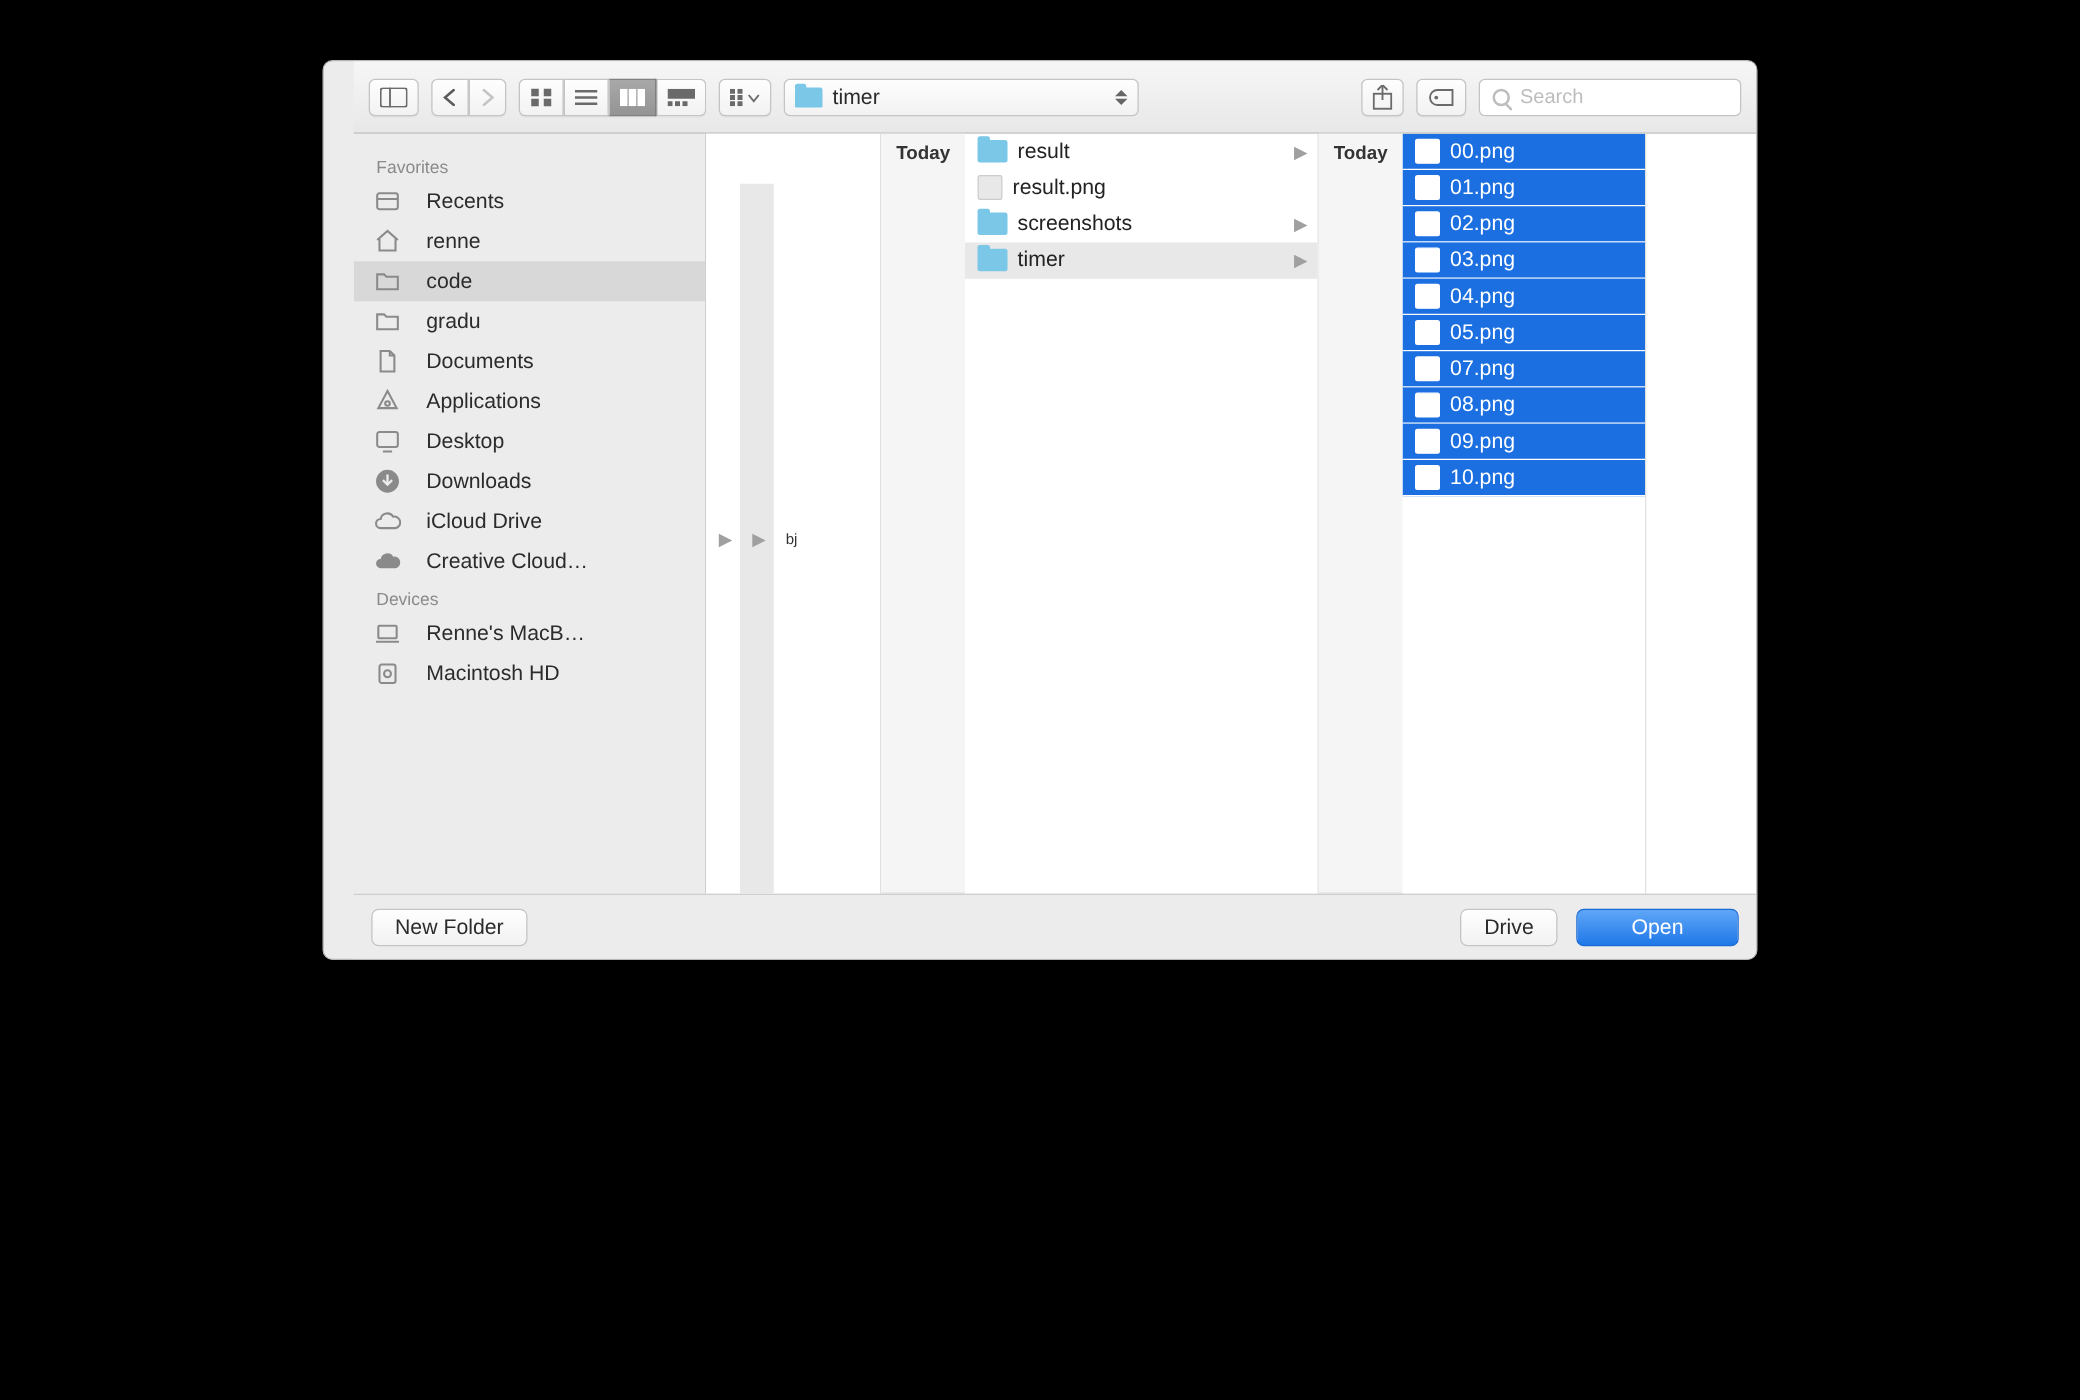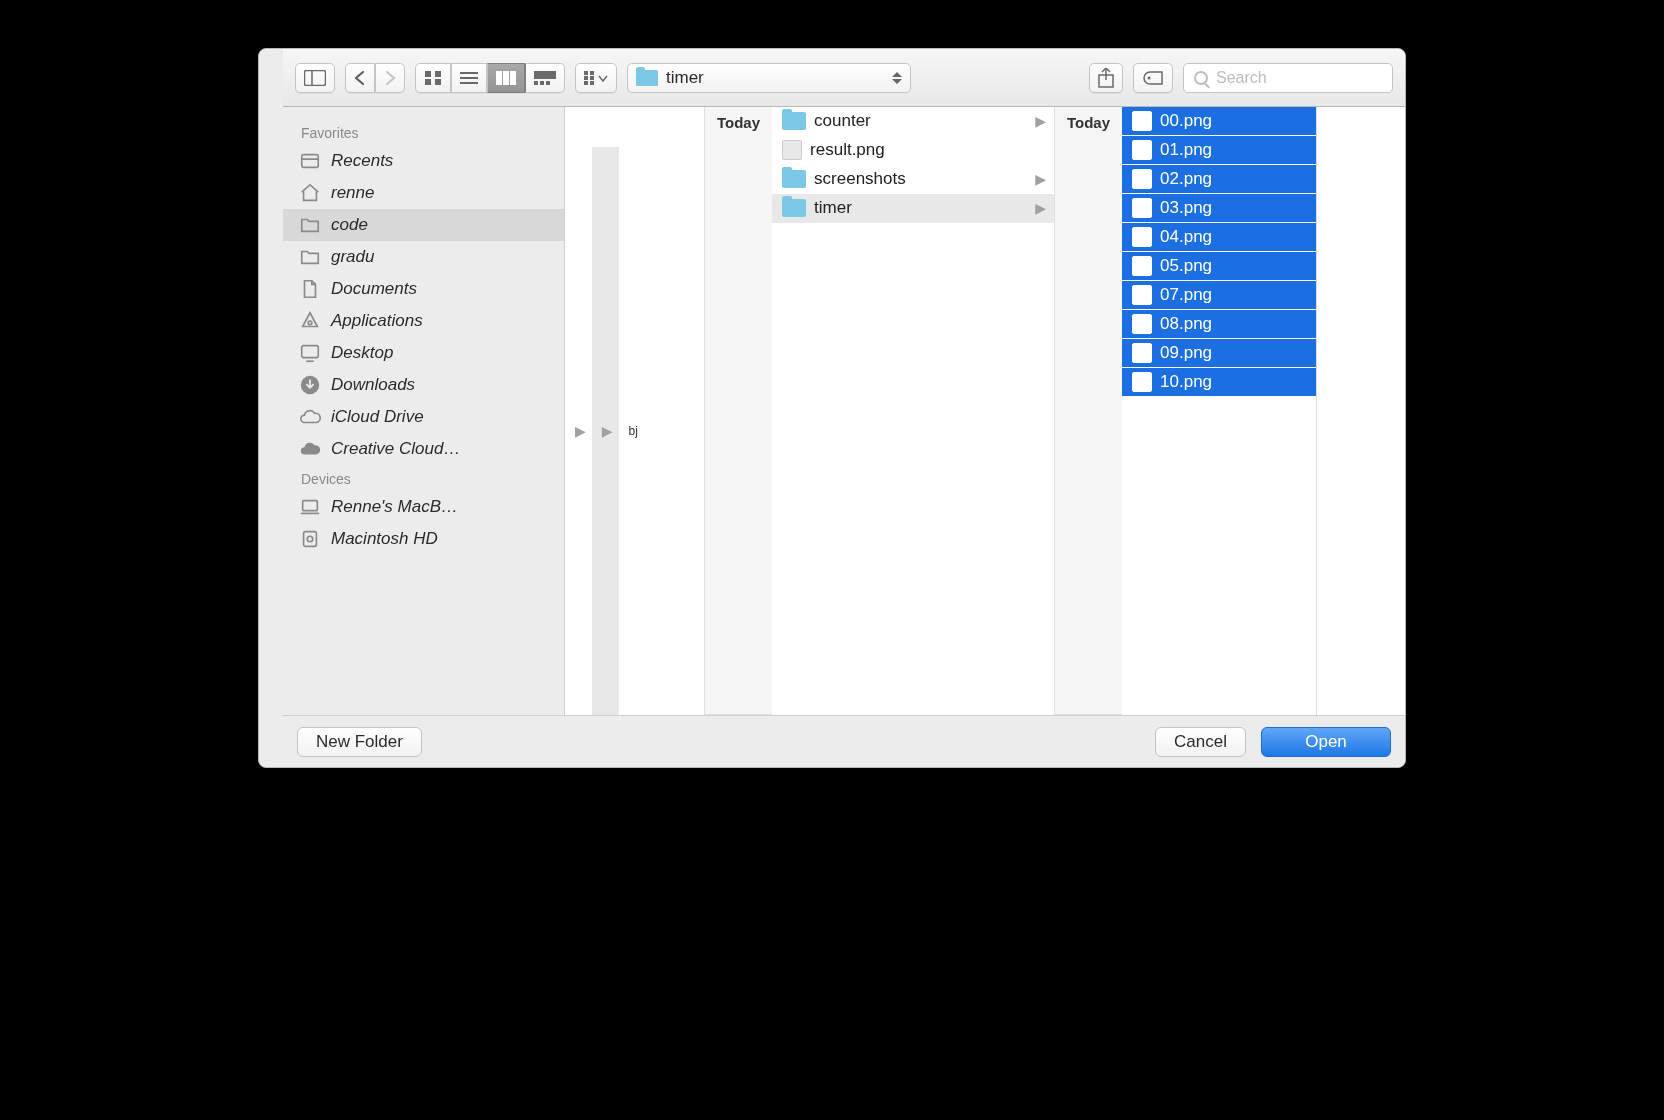--- a/index.html
+++ b/index.html
@@ -23,21 +23,21 @@
     .stepper .up { border-bottom: 5px solid #666; }
     .stepper .down { border-top: 5px solid #666; }
     .spacer { flex: 1; }
     .searchbox { flex: 0 0 210px; height: 30px; background: #fff; border: 1px solid #c4c4c4; border-radius: 5px; display: flex; align-items: center; padding: 0 10px; gap: 8px; color: #bdbdbd; font-size: 16px; }
     .search-icon { width: 14px; height: 14px; border: 2px solid #bdbdbd; border-radius: 50%; position: relative; }
     .search-icon::after { content:''; position:absolute; width:2px; height:7px; background:#bdbdbd; bottom:-6px; right:-2px; transform:rotate(-45deg); border-radius:1px; }
     
     .body { flex: 1; display: flex; min-height: 0; }
     .sidebar { width: 282px; background: #ececec; border-right: 1px solid #cfcfcf; padding: 12px 0; overflow: auto; }
     .sb-header { font-size: 14px; color: #8a8a8a; font-weight: 500; padding: 6px 18px 4px; }
-    .sb-item { display: flex; align-items: center; gap: 8px; padding: 5px 14px; font-size: 17px; color: #2b2b2b; cursor: pointer; font-style: italic; }
+    .sb-item { display: flex; align-items: center; gap: 18px; padding: 5px 14px; font-size: 17px; color: #2b2b2b; cursor: pointer; }
     .sb-item.selected { background: #d8d8d8; }
     .sb-icon { width: 26px; height: 22px; display: flex; align-items: center; justify-content: center; color: #8a8a8a; }
     .sb-icon svg { width: 22px; height: 22px; }
     
     .columns { flex: 1; display: flex; min-height: 0; background: #fff; }
     .col { border-right: 1px solid #e0e0e0; min-height: 0; display: flex; flex-direction: row; }
     .col-header { background: #f5f5f5; border-bottom: 1px solid #e0e0e0; padding: 7px 12px; font-size: 15px; font-weight: 600; color: #333; }
     .col-list { flex: 1; overflow: auto; }
     .row { display: flex; align-items: center; padding: 4px 8px 4px 10px; font-size: 17px; color: #222; gap: 8px; cursor: pointer; position: relative; border-bottom: 1px solid transparent; }
     .row.selected { background: #e8e8e8; }
@@ -281,21 +281,21 @@
           <div style="height: 40px;"></div>
           <div class="row">
             <span class="frag">bj</span>
           </div>
         </div>
       <div class="col col1">
         <div class="col-header">Today</div>
         <div class="col-list" id="col1">
             <div class="row">
               <span class="ficon folder"></span>
-              <span class="filelabel">counter</span>
+              <span class="filelabel">result</span>
               <span class="arrow">▶</span>
             </div>
             <div class="row">
               <span class="ficon png"></span>
               <span class="filelabel">result.png</span>
             </div>
             <div class="row">
               <span class="ficon folder"></span>
               <span class="filelabel">screenshots</span>
               <span class="arrow">▶</span>
@@ -352,17 +352,17 @@
             </div>
           </div>
       </div>
       <div class="col" style="flex:0 0 88px; border-right:none;"></div>
     </div>
   </div>
 
   <div class="footer">
     <button class="fbtn">New Folder</button>
     <div class="spacer"></div>
-    <button class="fbtn">Cancel</button>
+    <button class="fbtn">Drive</button>
     <button class="fbtn primary">Open</button>
   </div>
 
 </div>
 
 </body></html>

